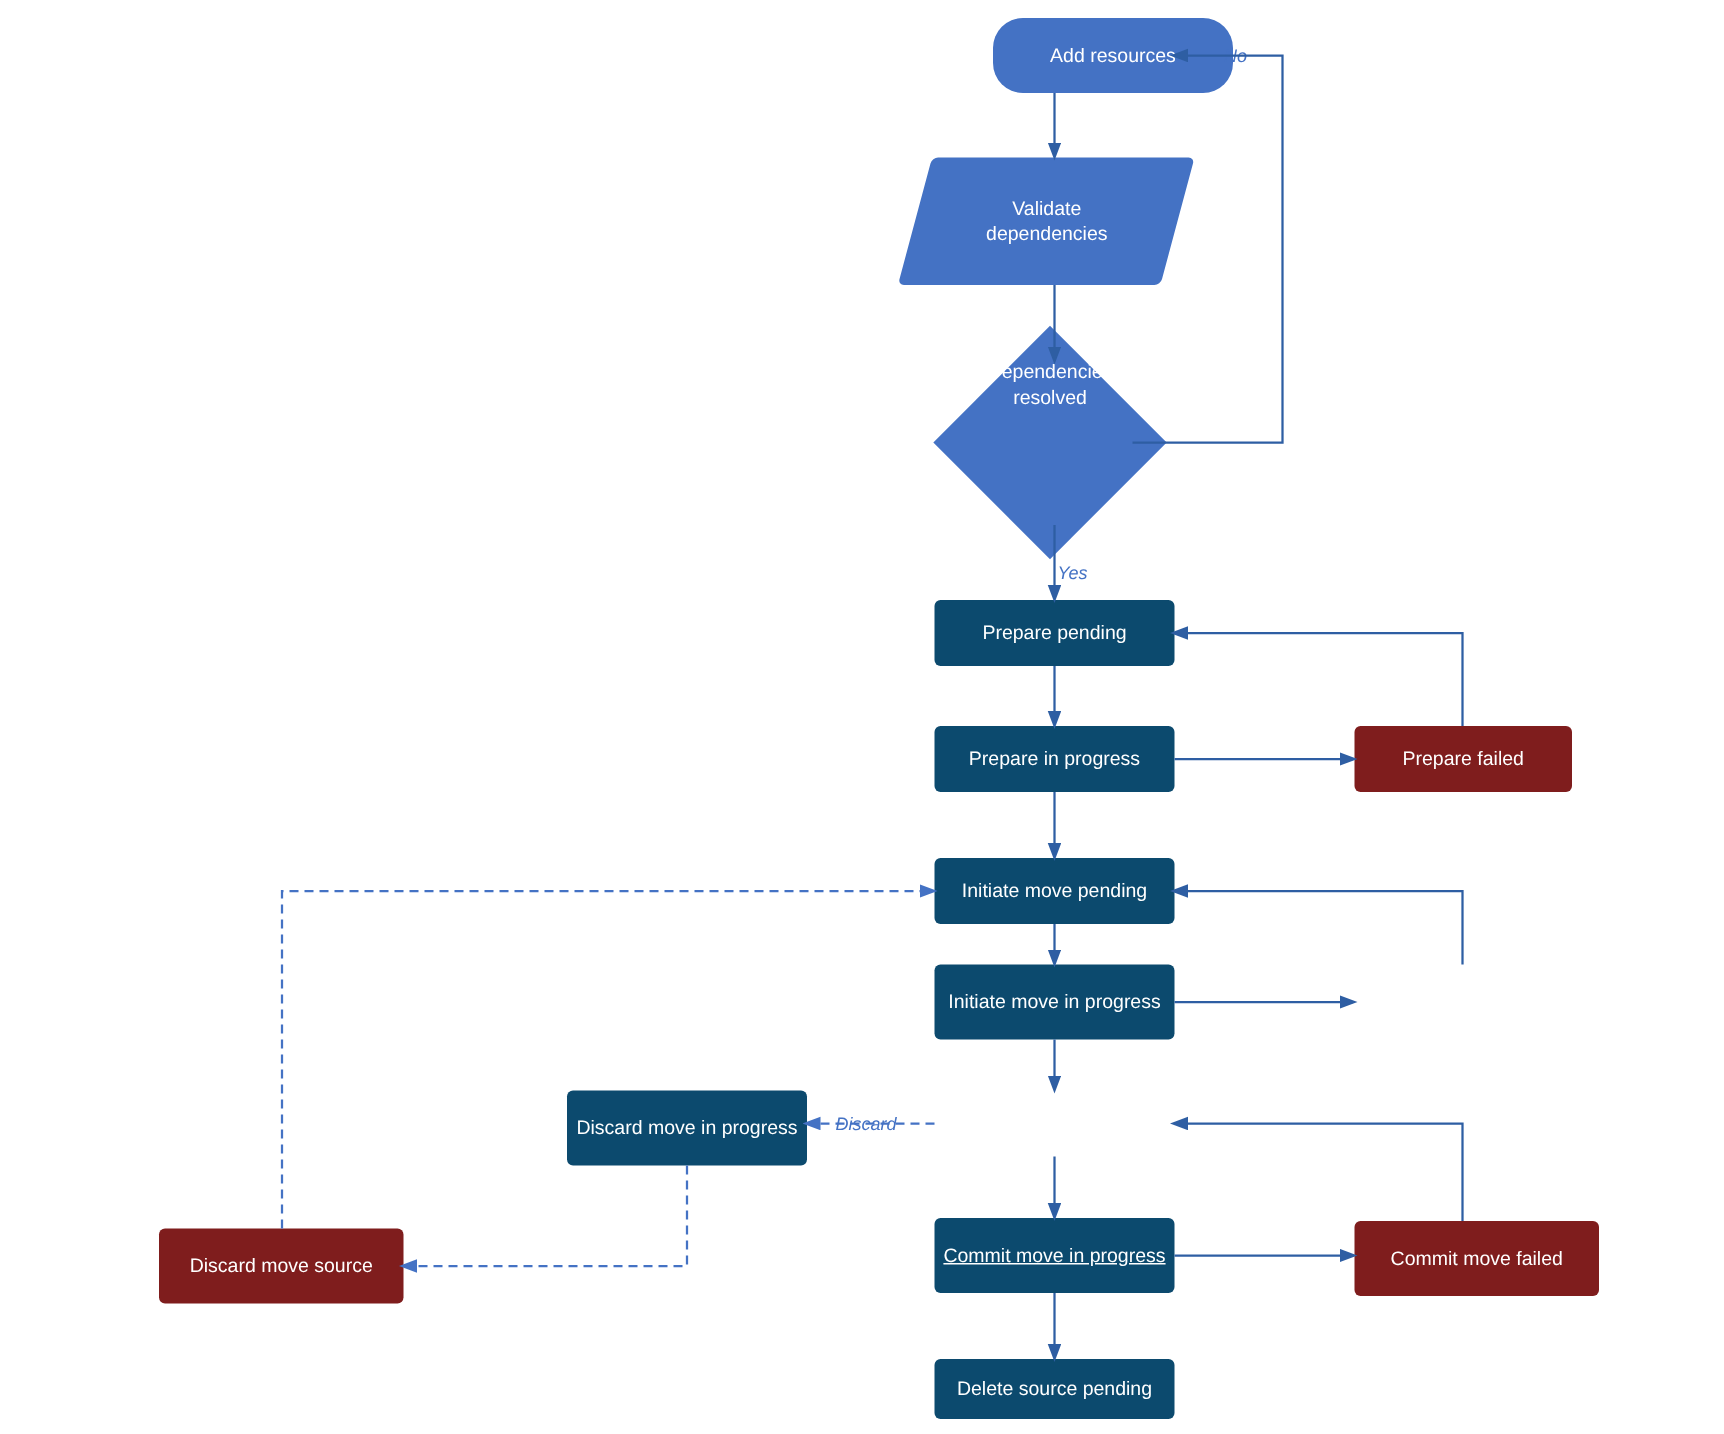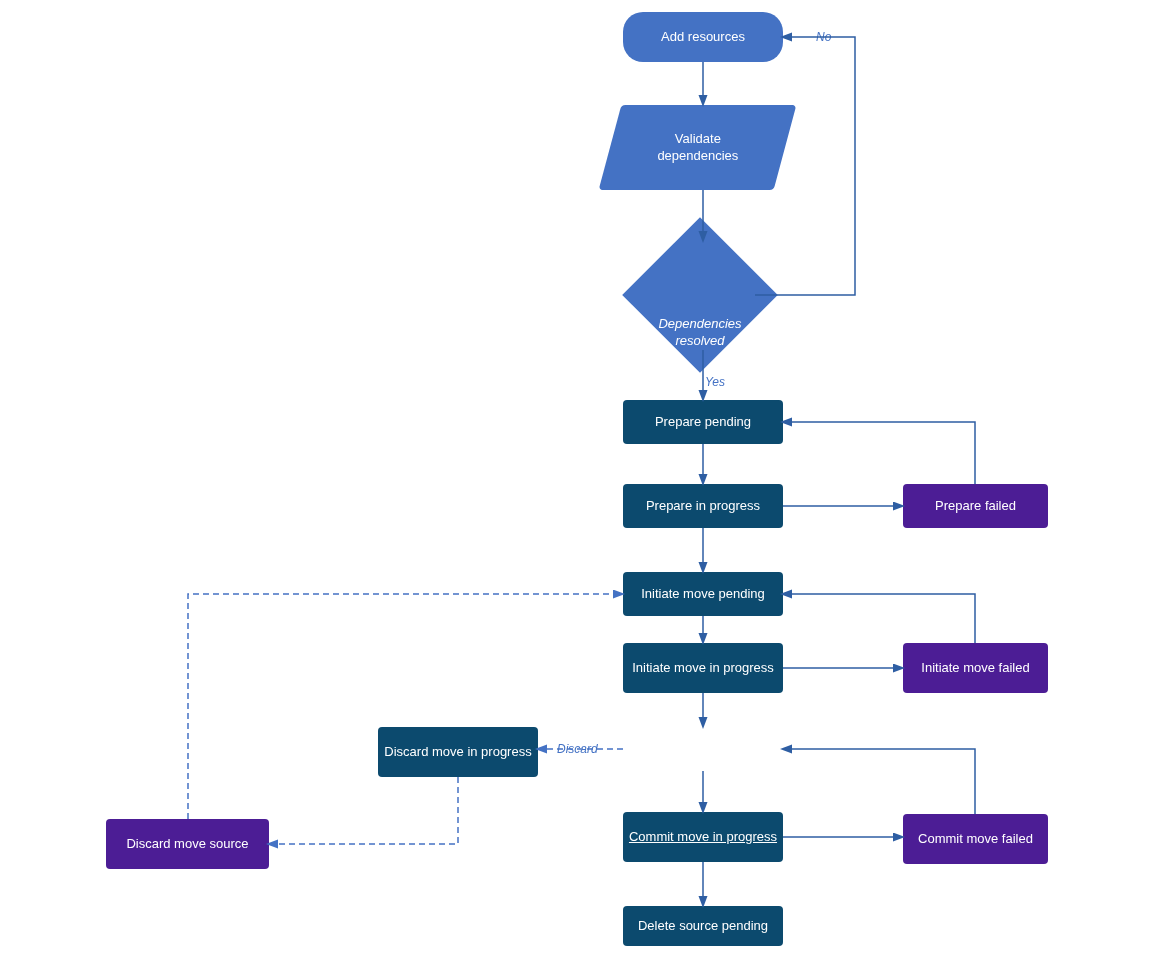--- a/index.html
+++ b/index.html
@@ -30,35 +30,35 @@
       justify-content: center;
       text-align: center;
       font-size: 13px;
       font-weight: 500;
       color: #fff;
       line-height: 1.3;
     }
     .rounded-rect {
       border-radius: 20px;
       background: #4472c4;
+      margin-left: 39px;
     }
     .rect-dark {
       border-radius: 4px;
       background: #0c4a6e;
     }
     .rect-red {
       border-radius: 4px;
-      background: #4c1d95;
+      background: #7f1d1d;
     }
     .diamond-wrap {
       position: absolute;
       display: flex;
-      align-items: flex-end;
+      align-items: flex-start;
       justify-content: center;
-      font-style: italic;
     }
     .diamond {
       width: 110px;
       height: 110px;
       background: #4472c4;
       transform: rotate(45deg);
     }
     .diamond-label {
       position: absolute;
       color: #fff;
@@ -112,32 +112,31 @@
 
   <div class="node rect-dark" style="left:623px; top:484px; width:160px; height:44px;">Prepare in progress</div>
 
   <div class="node rect-red" style="left:903px; top:484px; width:145px; height:44px;">Prepare failed</div>
 
   <div class="node rect-dark" style="left:623px; top:572px; width:160px; height:44px;">Initiate move pending</div>
 
   <div class="node rect-dark" style="left:623px; top:643px; width:160px; height:50px;">Initiate move in
 progress</div>
 
-  <div class="node rect-red" style="left:903px; top:643px; width:145px; height:50px;">Initiate move failed</div>
 
 
   <div class="node rect-dark" style="left:378px; top:727px; width:160px; height:50px;">Discard move in
 progress</div>
 
   <div class="node rect-dark" style="left:623px; top:812px; width:160px; height:50px;text-decoration:underline;">Commit move in
 progress</div>
 
   <div class="node rect-red" style="left:106px; top:819px; width:163px; height:50px;">Discard move source</div>
 
-  <div class="node rect-red" style="left:903px; top:814px; width:145px; height:50px;">Commit move failed</div>
+  <div class="node rect-red" style="left:903px; top:814px; width:163px; height:50px;">Commit move failed</div>
 
   <div class="node rect-dark" style="left:623px; top:906px; width:160px; height:40px;">Delete source pending</div>
 
   <span class="edge-label" style="left:816px; top:30px;">No</span>
   <span class="edge-label" style="left:705px; top:375px;">Yes</span>
   <span class="edge-label" style="left:557px; top:742px;">Discard</span>
 
   <svg id="connectors">
     <defs>
       <marker id="arrow" markerWidth="8" markerHeight="8" refX="6" refY="3" orient="auto">

